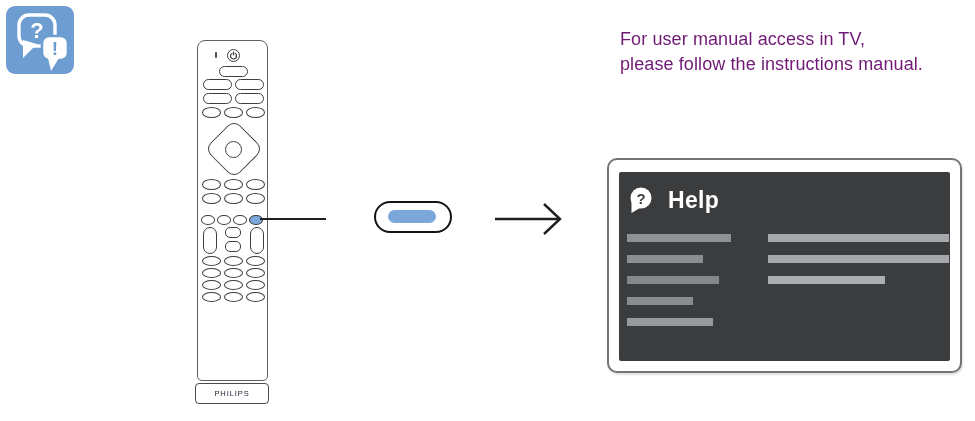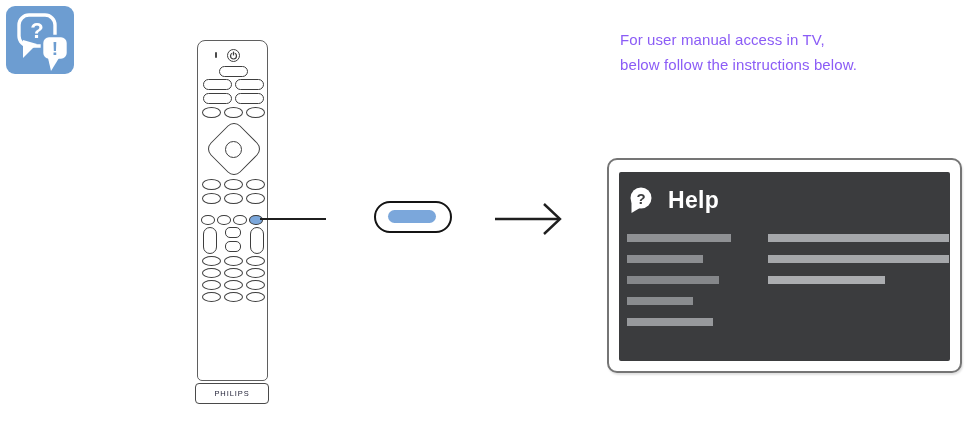--- a/index.html
+++ b/index.html
@@ -4,21 +4,21 @@
 <style>
   * { margin: 0; padding: 0; box-sizing: border-box; }
   html, body { background: #ffffff; }
   body { font-family: "Liberation Sans", sans-serif; }
   .canvas { position: relative; width: 975px; height: 421px; background: #ffffff; overflow: hidden; }
 
   
   .help-tile { position: absolute; left: 6px; top: 6px; width: 68px; height: 68px; border-radius: 9px; }
 
   
-  .caption { position: absolute; left: 620px; top: 27px; font-size: 15px; line-height: 25px; color: #8b5cf6; letter-spacing: 0.1px; }
+  .caption { position: absolute; left: 620px; top: 27px; font-size: 18px; line-height: 25px; color: #701a75; letter-spacing: 0.1px; }
 
   
   .remote-body { position: absolute; left: 197px; top: 40px; width: 71px; height: 341px; background: #fff;
                  border: 1.4px solid #5f5f5f; border-radius: 8px 8px 5px 5px; }
   .remote-foot { position: absolute; left: 195px; top: 383px; width: 74px; height: 21px; background: #fff;
                  border: 1.4px solid #4a4a4a; border-radius: 4px; display: flex; align-items: center; justify-content: center; }
   .brand { font-size: 7.5px; font-weight: normal; letter-spacing: 0.12em; color: #1d1d33; }
   .btn { position: absolute; background: #fff; border: 1.3px solid #3e3e3e; }
   .pill { border-radius: 7px; }
   .oval { border-radius: 50% / 50%; }
@@ -61,21 +61,21 @@
       <g>
         <rect x="36" y="30" width="26" height="24" rx="7" fill="#ffffff" stroke="#6d9dd1" stroke-width="2.6"></rect>
         <polygon points="42,52 53,52 45,65" fill="#ffffff"></polygon>
         <text x="49" y="49" text-anchor="middle" font-size="19" font-weight="bold" fill="#6d9dd1" font-family="Liberation Sans, sans-serif">!</text>
       </g>
     </svg>
   </div>
 
   <div class="caption">
     <div>For user manual access in TV,</div>
-    <div>below follow the instructions below.</div>
+    <div>please follow the instructions manual.</div>
   </div>
 
   <div class="remote-body">
     <div class="led"></div>
     <div class="btn power">
       <svg width="11" height="11" viewBox="0 0 11 11">
         <circle cx="5.5" cy="6" r="3" fill="none" stroke="#3e3e3e" stroke-width="1.2"></circle>
         <line x1="5.5" y1="1.2" x2="5.5" y2="5" stroke="#ffffff" stroke-width="2.4"></line>
         <line x1="5.5" y1="1.6" x2="5.5" y2="5.4" stroke="#3e3e3e" stroke-width="1.2"></line>
       </svg>

